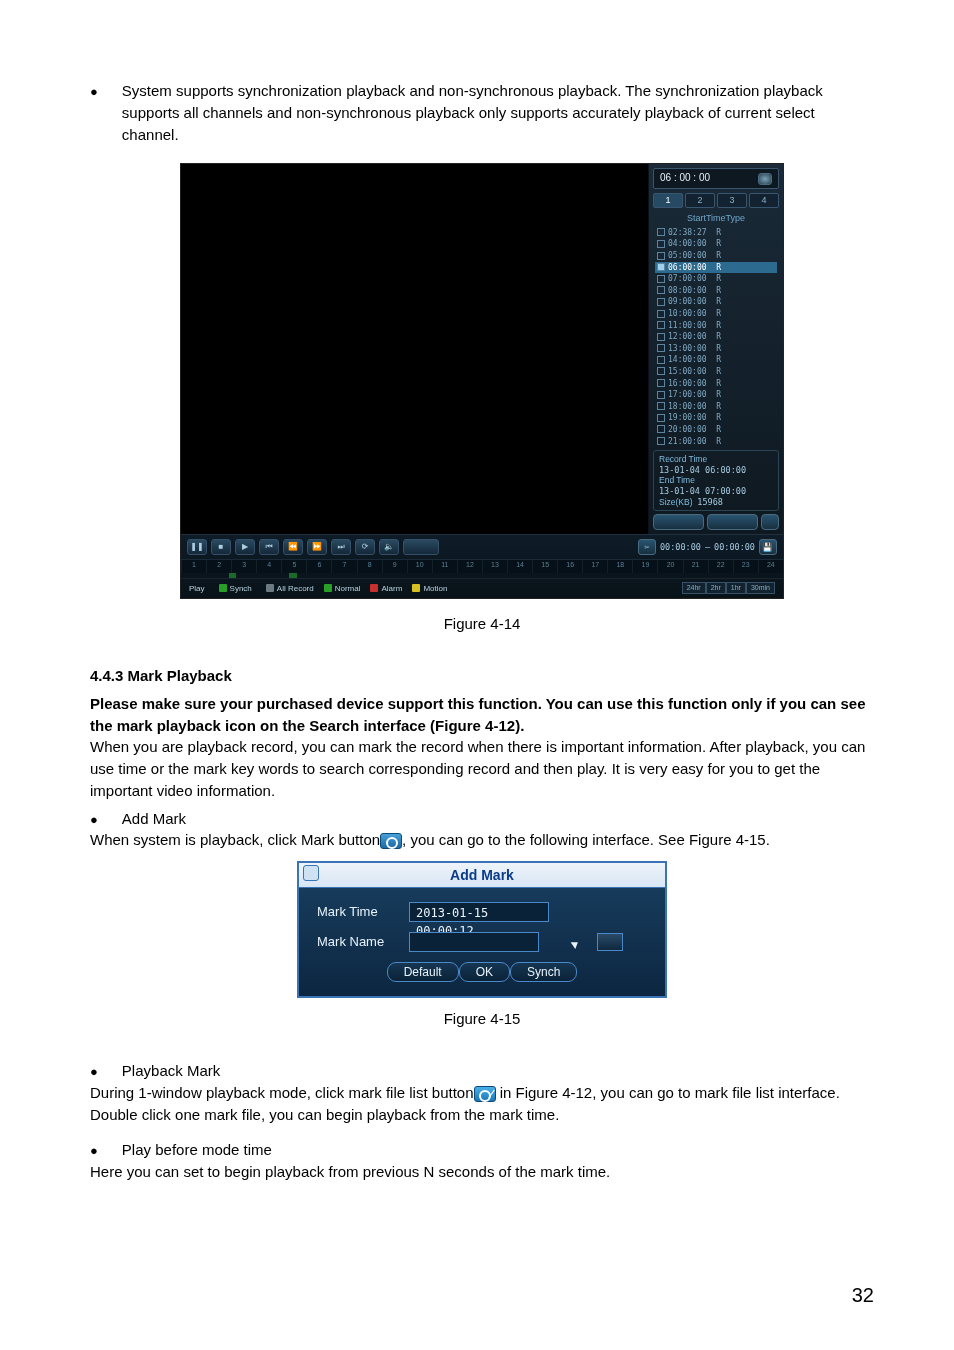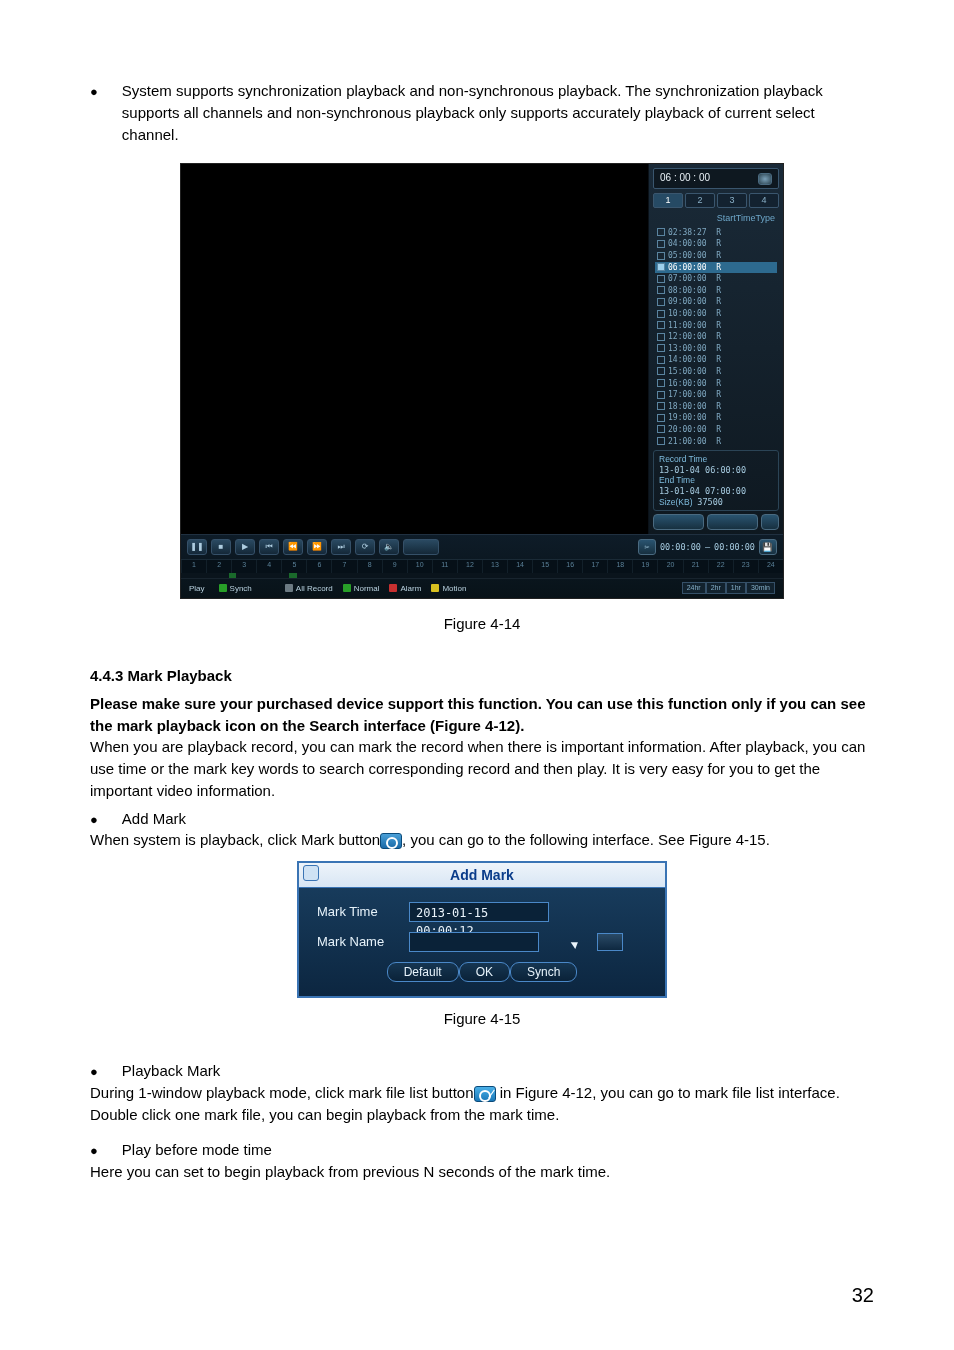--- a/index.html
+++ b/index.html
@@ -81,21 +81,21 @@
     border: 1px solid #3a566e;
     border-radius: 2px;
     padding: 0 0;
     font-size: 9px;
     color: #89b0c8;
     background:#132230;
   }
   .chan-row span.sel { background:#264a64; color:#fff; }
   .list-head {
     display: flex;
-    justify-content: flex-end;
+    justify-content: center;
     color:#6da6c8;
     padding: 4px 4px 2px 4px;
     font-size: 9px;
   }
   .file-list {
     flex: 1;
     overflow: hidden;
     padding: 0 2px;
   }
   .file-row {
@@ -391,21 +391,21 @@
           <div class="file-row"><span class="box"></span>18:00:00&nbsp;&nbsp;R</div>
           <div class="file-row"><span class="box"></span>19:00:00&nbsp;&nbsp;R</div>
           <div class="file-row"><span class="box"></span>20:00:00&nbsp;&nbsp;R</div>
           <div class="file-row"><span class="box"></span>21:00:00&nbsp;&nbsp;R</div>
         </div>
       <div class="side-info">
         <div><span class="lbl">Record Time</span></div>
         <div><span class="val">13-01-04 06:00:00</span></div>
         <div><span class="lbl">End Time</span></div>
         <div><span class="val">13-01-04 07:00:00</span></div>
-        <div><span class="lbl">Size(KB)</span>&nbsp;&nbsp;<span class="val">37500</span></div>
+        <div><span class="lbl">Size(KB)</span>&nbsp;&nbsp;<span class="val">15968</span></div>
       </div>
       <div class="side-btns">
         <div class="mini-btn"></div>
         <div class="mini-btn"></div>
         <div class="mini-btn" style="flex:0 0 18px"></div>
       </div>
     </div>
   </div>
   <div class="shot-bottom">
     <div class="ctrl-row">
@@ -453,21 +453,21 @@
         <div>23</div>
         <div>24</div>
       </div>
     <div class="densbar">
       <div class="g" style="left:8%;width:1.2%"></div>
       <div class="g" style="left:18%;width:1.2%"></div>
     </div>
     <div class="bottom-status">
       <span>Play</span>
       <span><span class="legend-sw ls-green"></span><span>Synch</span></span>
-      <span id="legends"><span style="margin-right: 10px; margin-left: 19px;"><span class="legend-sw ls-gray"></span>All Record</span><span style="margin-right: 10px;"><span class="legend-sw ls-green"></span>Normal</span><span style="margin-right: 10px;"><span class="legend-sw ls-red"></span>Alarm</span><span style="margin-right: 5px;"><span class="legend-sw ls-yellow"></span>Motion</span></span>
+      <span id="legends"><span style="margin-right: 10px;"><span class="legend-sw ls-gray"></span>All Record</span><span style="margin-right: 10px;"><span class="legend-sw ls-green"></span>Normal</span><span style="margin-right: 10px;"><span class="legend-sw ls-red"></span>Alarm</span><span style="margin-right: 5px;"><span class="legend-sw ls-yellow"></span>Motion</span></span>
       <div class="zoompills" id="zoomPills">
           <span>24hr</span>
           <span>2hr</span>
           <span>1hr</span>
           <span>30min</span>
         </div>
     </div>
   </div>
 </div>
 <div class="fig-caption">Figure 4-14</div>

